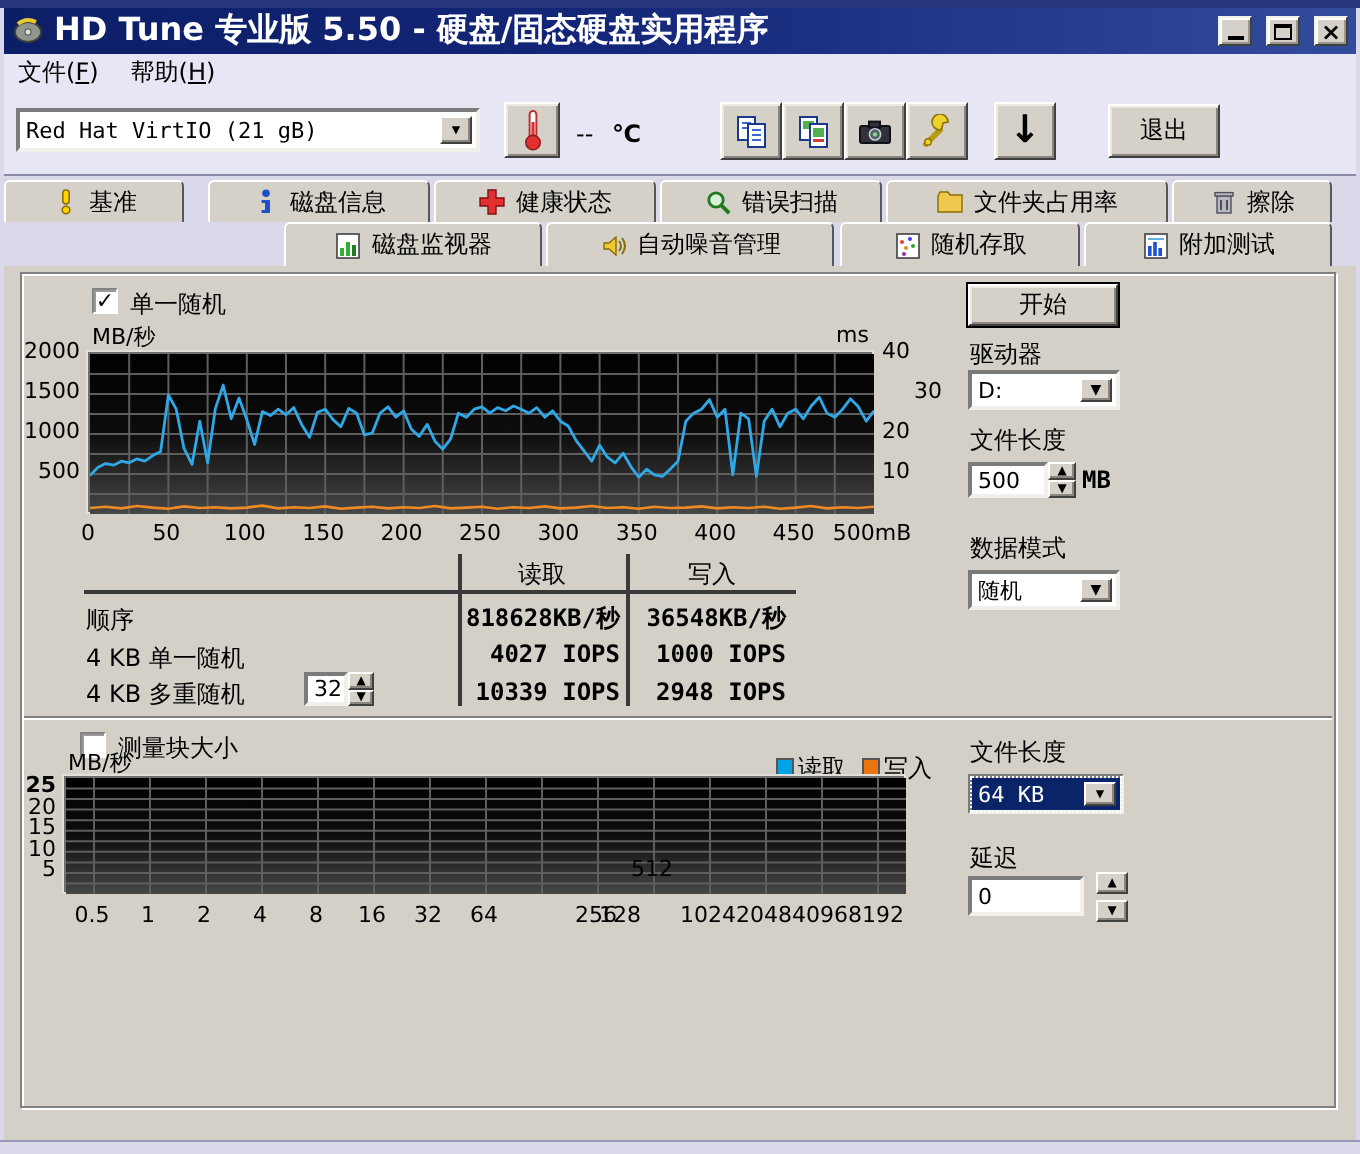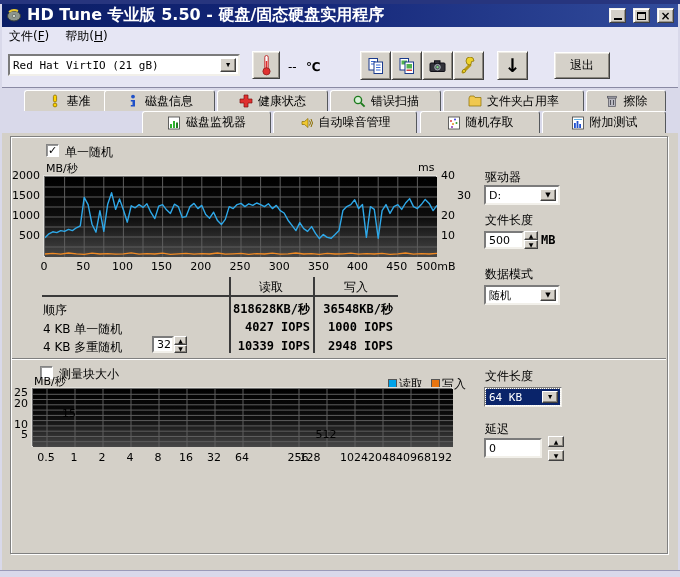--- a/index.html
+++ b/index.html
@@ -128,21 +128,21 @@
   </div>
   <div class="a btn" style="left:497px;top:51px;width:31px;height:29px">
     <span style="font-size:19px;font-weight:bold;line-height:1">↓</span>
   </div>
   <div class="a btn" style="left:554px;top:52px;width:56px;height:27px">
     <span>退出</span>
   </div>
 
   <div class="a" id="tabstrip"></div>
 
-  <div class="tab a" style="left:24px;top:90px;width:90px;height:21px">
+  <div class="tab a" style="left:2px;top:90px;width:90px;height:21px">
     <svg class="tabicon" viewBox="0 0 14 14">
         <rect x="5.4" y="1" width="3.2" height="7" rx="1.6" fill="#FFD400" stroke="#8A6D00" stroke-width="0.8"></rect>
         <circle cx="7" cy="11" r="1.9" fill="#FFD400" stroke="#8A6D00" stroke-width="0.8"></circle>
       </svg>
     <span>基准</span>
   </div>
   <div class="tab a" style="left:104px;top:90px;width:111px;height:21px">
     <svg class="tabicon" viewBox="0 0 14 14">
         <circle cx="7" cy="2.6" r="1.9" fill="#1E50C8"></circle>
         <path d="M4.8 6 L9 6 L9 12.5 L4.8 12.5 L4.8 11 L6.5 11 L6.5 7.5 L4.8 7.5 Z" fill="#1E50C8"></path>
@@ -289,20 +289,23 @@
     <span class="spinb" style="height:9px">
         <span>▲</span>
       </span>
     <span class="spinb" style="height:8px">
         <span>▼</span>
       </span>
   </div>
   <span class="a val" style="left:230px;top:339px;width:80px;text-align:right">10339 IOPS</span>
   <span class="a val" style="left:317px;top:339px;width:76px;text-align:right">2948 IOPS</span>
 
+  <div class="a btn defbtn" style="left:484px;top:142px;width:75px;height:21px">
+      <span>开始</span>
+    </div>
   <span class="a t12" style="left:485px;top:169px">驱动器</span>
   <div class="a field" style="left:484px;top:185px;width:76px;height:20px">
     <span>D:</span>
     <span class="cmbtn">
         <span>▼</span>
       </span>
   </div>
   <span class="a t12" style="left:485px;top:212px">文件长度</span>
   <div class="a field" style="left:484px;top:231px;width:40px;height:18px">
       <span>500</span>
@@ -398,23 +401,23 @@
     <span class="tick" style="left: 59.2px; top: 260px; width: 48px; text-align: center;">50</span>
     <span class="tick" style="left: 98.4px; top: 260px; width: 48px; text-align: center;">100</span>
     <span class="tick" style="left: 137.6px; top: 260px; width: 48px; text-align: center;">150</span>
     <span class="tick" style="left: 176.8px; top: 260px; width: 48px; text-align: center;">200</span>
     <span class="tick" style="left: 216px; top: 260px; width: 48px; text-align: center;">250</span>
     <span class="tick" style="left: 255.2px; top: 260px; width: 48px; text-align: center;">300</span>
     <span class="tick" style="left: 294.4px; top: 260px; width: 48px; text-align: center;">350</span>
     <span class="tick" style="left: 333.6px; top: 260px; width: 48px; text-align: center;">400</span>
     <span class="tick" style="left: 372.8px; top: 260px; width: 48px; text-align: center;">450</span>
     <span class="tick" style="left: 412px; top: 260px; width: 48px; text-align: center;">500mB</span>
-    <span class="tick" style="left: 2px; top: 386.273px; width: 26px; text-align: right;">25</span>
+    <span class="tick" style="left: 2px; top: 386.273px; width: 26px; text-align: right; font-weight: bold;">25</span>
     <span class="tick" style="left: 2px; top: 396.818px; width: 26px; text-align: right;">20</span>
-    <span class="tick" style="left: 2px; top: 407.364px; width: 26px; text-align: right; margin-left: 48px;">15</span>
+    <span class="tick" style="left: 2px; top: 407.364px; width: 26px; text-align: right;">15</span>
     <span class="tick" style="left: 2px; top: 417.909px; width: 26px; text-align: right;">10</span>
     <span class="tick" style="left: 2px; top: 428.455px; width: 26px; text-align: right;">5</span>
     <span class="tick" style="left: 29px; top: 451px; width: 34px; text-align: center;">0.5</span>
     <span class="tick" style="left: 57px; top: 451px; width: 34px; text-align: center;">1</span>
     <span class="tick" style="left: 85px; top: 451px; width: 34px; text-align: center;">2</span>
     <span class="tick" style="left: 113px; top: 451px; width: 34px; text-align: center;">4</span>
     <span class="tick" style="left: 141px; top: 451px; width: 34px; text-align: center;">8</span>
     <span class="tick" style="left: 169px; top: 451px; width: 34px; text-align: center;">16</span>
     <span class="tick" style="left: 197px; top: 451px; width: 34px; text-align: center;">32</span>
     <span class="tick" style="left: 225px; top: 451px; width: 34px; text-align: center;">64</span>

